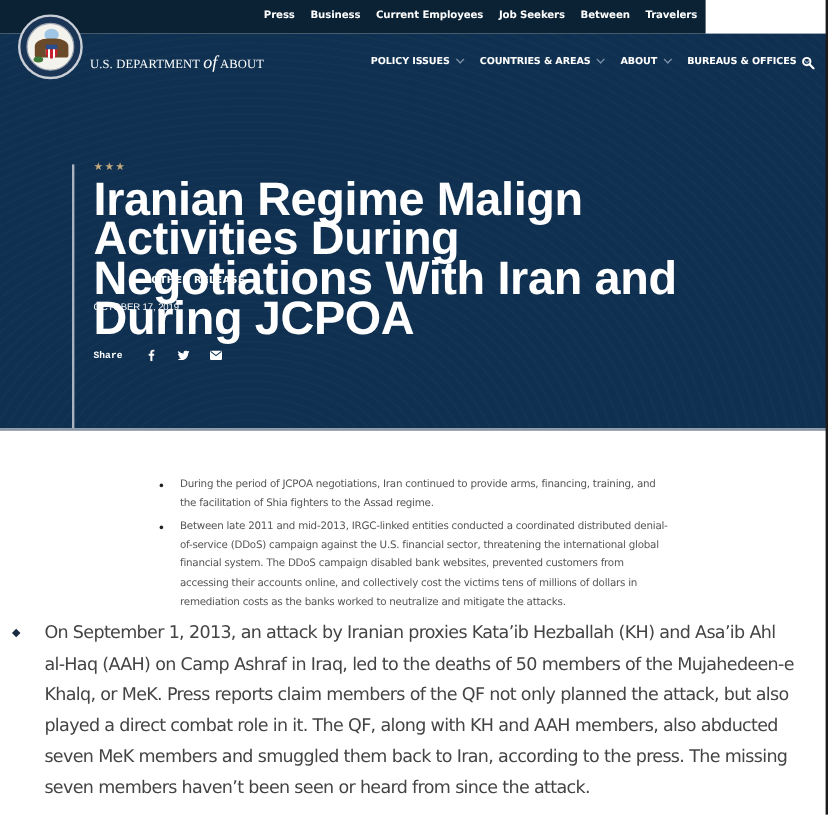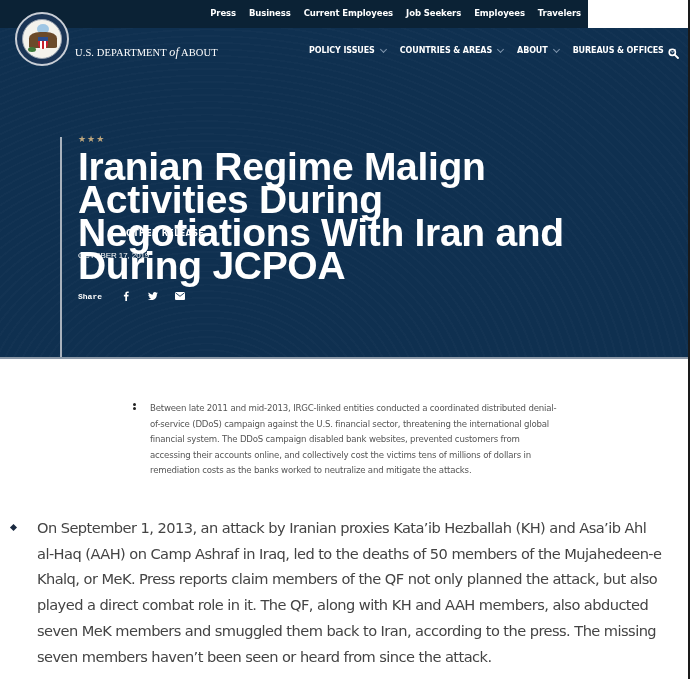--- a/index.html
+++ b/index.html
@@ -43,21 +43,21 @@
   }
   .seal-inner .cloud { position: absolute; left: 14px; top: 4px; width: 12px; height: 10px; border-radius: 50%; background: #9fc6e4; }
   .seal-inner .eagle { position: absolute; left: 6px; top: 12px; width: 28px; height: 16px; background: #6b4a2a; border-radius: 40% 40% 10% 10%; }
   .seal-inner .shield { position: absolute; left: 15px; top: 17px; width: 10px; height: 12px; background: repeating-linear-gradient(90deg, #c8202f 0 2px, #ffffff 2px 4px); border-top: 4px solid #2a4d8f; border-radius: 0 0 5px 5px; }
   .seal-inner .olive { position: absolute; left: 5px; top: 27px; width: 8px; height: 5px; background: #3d7a3a; border-radius: 50%; }
 
   .dept-name {
     position: absolute; left: 75px; top: 45px; color: #ffffff;
     font-family: "Liberation Serif", serif; font-size: 10.5px; letter-spacing: 0.1px;
   }
-  .dept-name em { font-style: italic; font-size: 12px; }
+  .dept-name em { font-style: italic; font-size: 15px; }
 
   .main-nav {
     position: absolute; left: 309px; top: 46px; display: flex;
   }
   .main-nav .nav-item {
     color: #ffffff; font-size: 8px; font-weight: bold; margin-right: 14px;
     display: flex; align-items: center; font-family: "DejaVu Sans", sans-serif; letter-spacing: -0.1px;
   }
   .main-nav .chev {
     display: inline-block; width: 5px; height: 5px; border-right: 1px solid #7f95ad; border-bottom: 1px solid #7f95ad;
@@ -115,21 +115,21 @@
 </style>
 </head>
 <body>
 
 <div class="topbar">
   <nav class="utility-nav">
     <a>Press</a>
     <a>Business</a>
     <a>Current Employees</a>
     <a>Job Seekers</a>
-    <a>Employees</a>
+    <a>Between</a>
     <a>Travelers</a>
   </nav>
 </div>
 
 <div class="hero"></div>
 
 <div class="seal">
   <div class="seal-inner">
     <div class="cloud"></div>
       <div class="eagle"></div>
@@ -187,21 +187,21 @@
     <svg width="10" height="8" viewBox="0 0 10 8">
         <rect x="0" y="0" width="10" height="8" rx="1" fill="#ffffff"></rect>
         <path d="M0.5 0.8 L5 4.3 L9.5 0.8" fill="none" stroke="#0f3050" stroke-width="0.9"></path>
       </svg>
   </span>
 </div>
 
 <div class="hero-bottom-line"></div>
 
 <ul class="content-list">
-  <li><span class="bullet"></span></li>
+  <li><span class="bullet"></span><span>During the period of JCPOA negotiations, Iran continued to provide arms, financing, training, and the facilitation of Shia fighters to the Assad regime.</span></li>
   <li><span class="bullet"></span><span>Between late 2011 and mid-2013, IRGC-linked entities conducted a coordinated distributed denial-of-service (DDoS) campaign against the U.S. financial sector, threatening the international global financial system. The DDoS campaign disabled bank websites, prevented customers from accessing their accounts online, and collectively cost the victims tens of millions of dollars in remediation costs as the banks worked to neutralize and mitigate the attacks.</span></li>
 </ul>
 
 <ul class="large-list">
   <li><span class="bullet"></span><span>On September 1, 2013, an attack by Iranian proxies Kata’ib Hezballah (KH) and Asa’ib Ahl al-Haq (AAH) on Camp Ashraf in Iraq, led to the deaths of 50 members of the Mujahedeen-e Khalq, or MeK.  Press reports claim members of the QF not only planned the attack, but also played a direct combat role in it. The QF, along with KH and AAH members, also abducted seven MeK members and smuggled them back to Iran, according to the press.  The missing seven members haven’t been seen or heard from since the attack.</span></li>
 </ul>
 
 <div class="right-edge"></div>
 
 </body></html>

